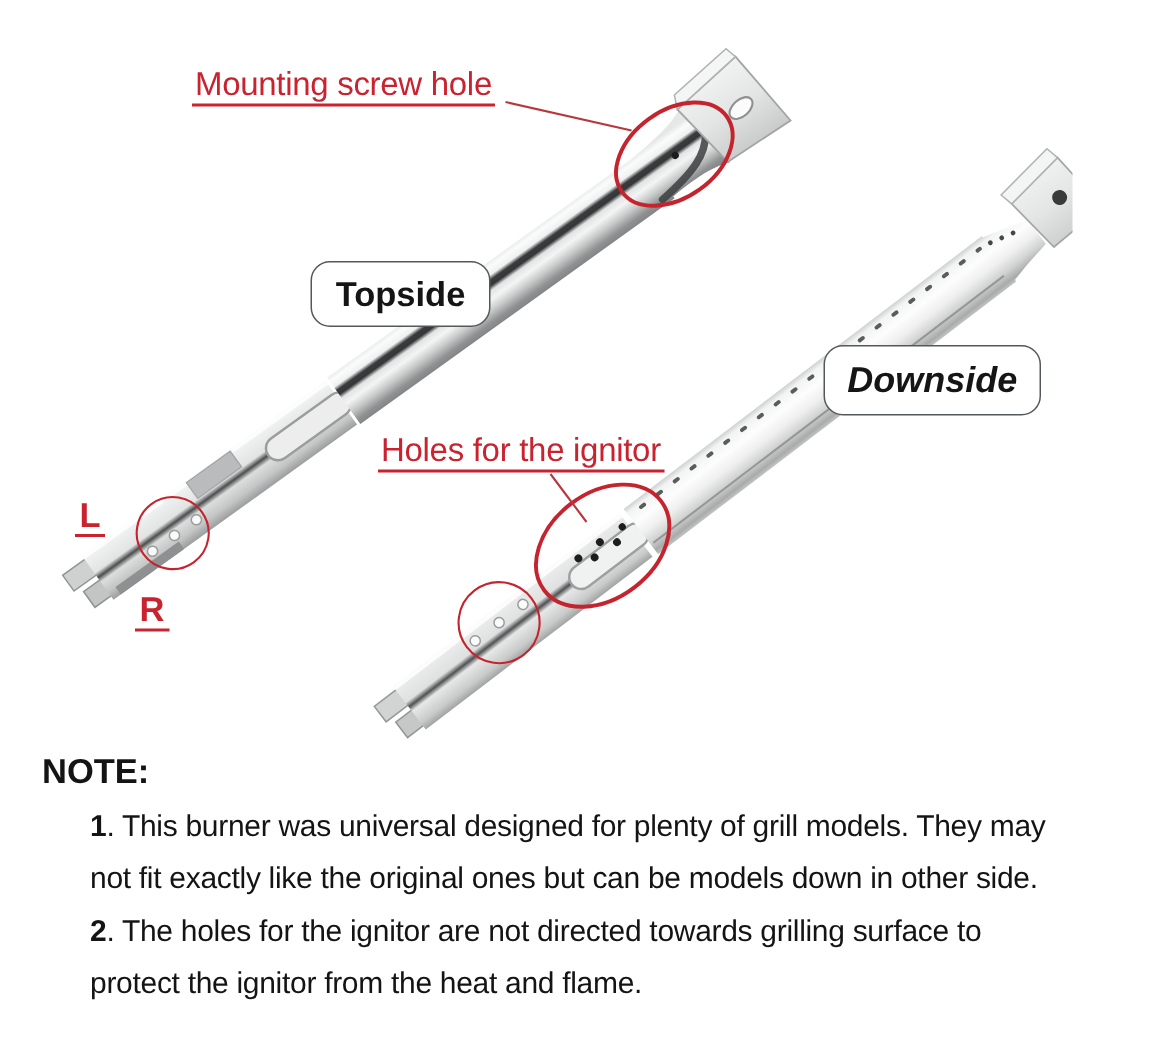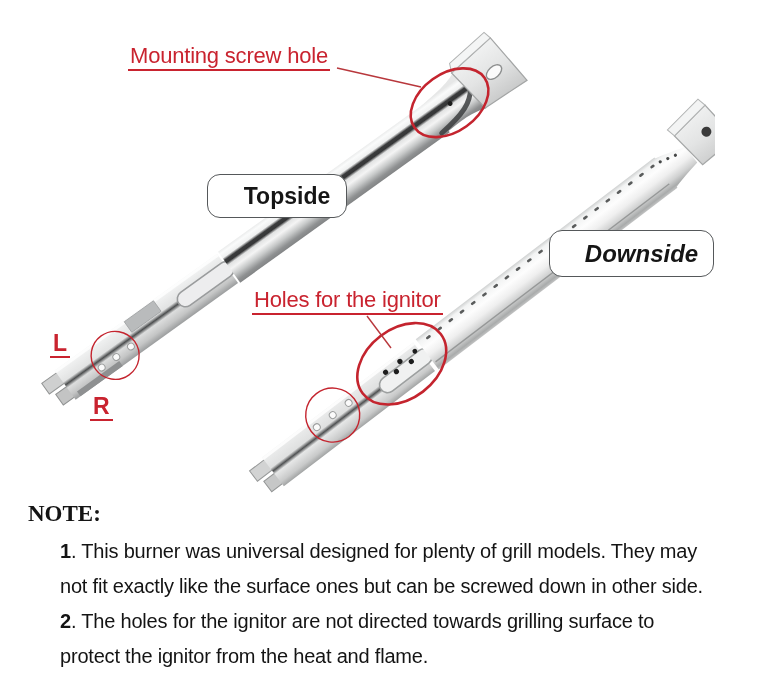--- a/index.html
+++ b/index.html
@@ -13,28 +13,28 @@
     border-bottom:2px solid #c9232f;padding:0 2px 1px 2px;white-space:nowrap;
     letter-spacing:-0.2px;
   }
   .side-mark{
     position:absolute;color:#c9232f;font-size:23px;font-weight:bold;
     border-bottom:2.5px solid #c9232f;padding:0 3px 0 3px;line-height:26px;
   }
   .tag-box{
     position:absolute;background:#ffffff;border:1.6px solid #55585a;
     border-radius:13px;display:flex;align-items:center;justify-content:center;
-    color:#151515;font-weight:bold;padding-left:20px;
+    color:#151515;font-weight:bold;
   }
   .tag-topside{left:207px;top:174px;width:118px;height:42px;font-size:23px;}
   .tag-downside{left:549px;top:230px;width:143px;height:45px;font-size:24px;font-style:italic;}
   .note{
     position:absolute;left:28px;top:498px;width:738px;color:#141414;
   }
-  .note-heading{font-size:23px;font-weight:bold;line-height:32px;margin-bottom:4px;font-family:Liberation Serif, serif;}
+  .note-heading{font-size:23px;font-weight:bold;line-height:32px;margin-bottom:4px;}
   .note-line{font-size:20px;line-height:35px;letter-spacing:-0.2px;white-space:nowrap;margin-left:32px;}
   .note-line b{font-weight:bold;}
 </style>
 </head>
 <body>
 
 <div class="canvas">
 
   <svg class="gfx" width="772" height="700" viewBox="0 0 772 700">
     <defs>
@@ -175,18 +175,18 @@
 
   <div class="side-mark" style="left:90px;top:393px;">R</div>
 
   <div class="tag-box tag-topside">Topside</div>
 
   <div class="tag-box tag-downside">Downside</div>
 
   <div class="note">
     <div class="note-heading">NOTE:</div>
     <div class="note-line"><b>1</b><span>. This burner was universal designed for plenty of grill models. They may</span></div>
-    <div class="note-line"><span>not fit exactly like the surface ones but can be screwed down in other side.</span></div>
+    <div class="note-line"><span>not fit exactly like the original ones but can be models down in other side.</span></div>
     <div class="note-line"><b>2</b><span>. The holes for the ignitor are not directed towards grilling surface to</span></div>
     <div class="note-line"><span>protect the ignitor from the heat and flame.</span></div>
   </div>
 
 </div>
 
 </body></html>

